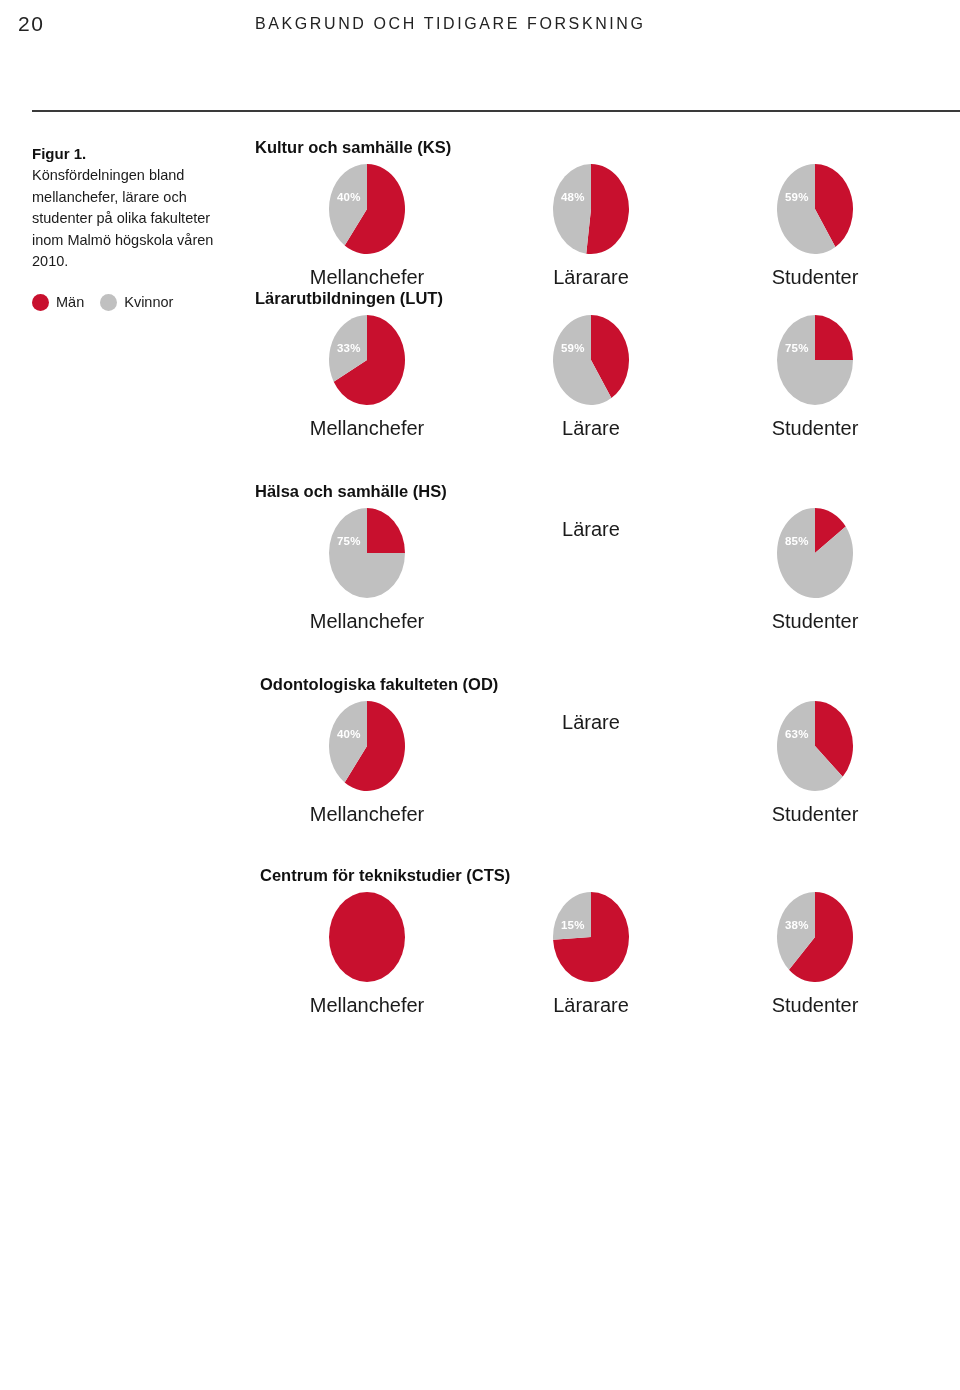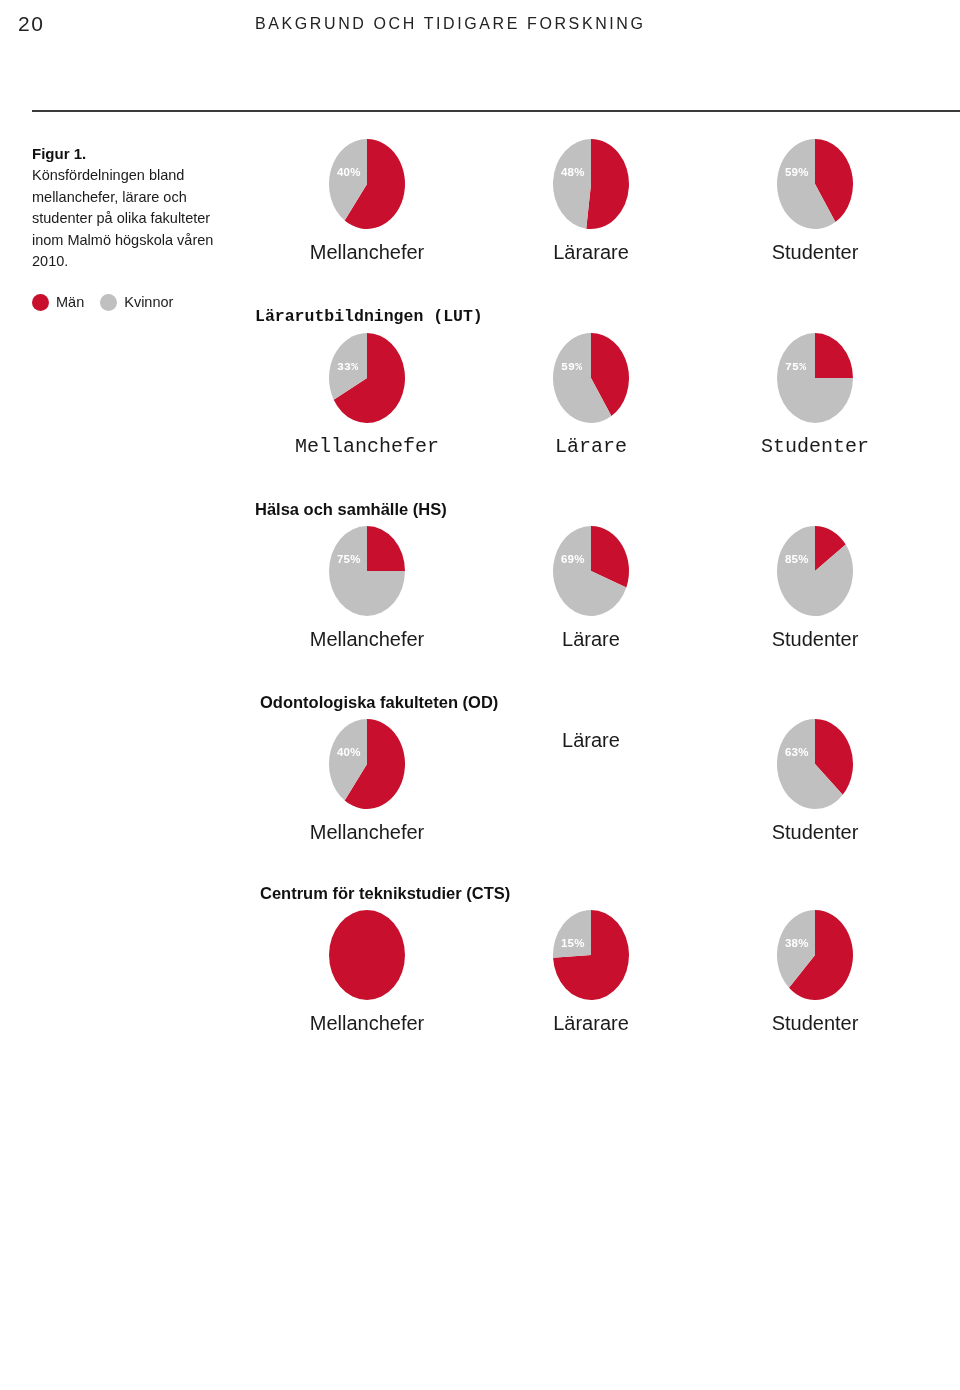--- a/index.html
+++ b/index.html
@@ -167,20 +167,21 @@
       </div>
       <div class="legend-entry">
         <span class="legend-swatch" style="background: rgb(192, 192, 192);"></span>
         <span class="legend-label">Kvinnor</span>
       </div>
     </div>
 </div>
 
 <div id="charts">
     <div class="chart-group">
+      <div class="group-title indent-1">Kultur och samhälle (KS)</div>
       <div class="pie-row">
         <div class="pie-cell">
           <div class="pie-wrap">
             <svg class="pie-svg" viewBox="0 0 78 92">
               <path d="M 39 46 L 16.664160412886016 82.40576474687262 A 38 45 0 1 0 39 1 Z" fill="#c8102e"></path>
               <path d="M 39 46 L 39 1 A 38 45 0 0 0 16.664160412886016 82.40576474687262 Z" fill="#c0c0c0"></path>
             </svg>
             <span class="pie-value">40%</span>
           </div>
           <div class="pie-caption">Mellanchefer</div>
@@ -200,21 +201,21 @@
             <svg class="pie-svg" viewBox="0 0 78 92">
               <path d="M 39 46 L 59.36141820920187 83.99475664759068 A 38 45 0 0 0 39 1 Z" fill="#c8102e"></path>
               <path d="M 39 46 L 39 1 A 38 45 0 1 0 59.36141820920187 83.99475664759068 Z" fill="#c0c0c0"></path>
             </svg>
             <span class="pie-value">59%</span>
           </div>
           <div class="pie-caption">Studenter</div>
         </div>
       </div>
     </div>
-    <div class="chart-group" style="margin-top: 43px; font-family: Liberation Mono, monospace;">
+    <div class="chart-group" style="">
       <div class="group-title indent-2">Lärarutbildningen (LUT)</div>
       <div class="pie-row">
         <div class="pie-cell">
           <div class="pie-wrap">
             <svg class="pie-svg" viewBox="0 0 78 92">
               <path d="M 39 46 L 5.70034615833319 67.6789153345772 A 38 45 0 1 0 39 1 Z" fill="#c8102e"></path>
               <path d="M 39 46 L 39 1 A 38 45 0 0 0 5.70034615833319 67.6789153345772 Z" fill="#c0c0c0"></path>
             </svg>
             <span class="pie-value">33%</span>
           </div>
@@ -249,27 +250,20 @@
           <div class="pie-wrap">
             <svg class="pie-svg" viewBox="0 0 78 92">
               <path d="M 39 46 L 77 46.000000000000014 A 38 45 0 0 0 39 1 Z" fill="#c8102e"></path>
               <path d="M 39 46 L 39 1 A 38 45 0 1 0 77 46.000000000000014 Z" fill="#c0c0c0"></path>
             </svg>
             <span class="pie-value">75%</span>
           </div>
           <div class="pie-caption">Mellanchefer</div>
         </div>
         <div class="pie-cell">
-          <div class="pie-wrap">
-            <svg class="pie-svg" viewBox="0 0 78 92">
-              <path d="M 39 46 L 74.33150646375354 62.565604870810546 A 38 45 0 0 0 39 1 Z" fill="#c8102e"></path>
-              <path d="M 39 46 L 39 1 A 38 45 0 1 0 74.33150646375354 62.565604870810546 Z" fill="#c0c0c0"></path>
-            </svg>
-            <span class="pie-value">69%</span>
-          </div>
           <div class="pie-caption">Lärare</div>
         </div>
         <div class="pie-cell">
           <div class="pie-wrap">
             <svg class="pie-svg" viewBox="0 0 78 92">
               <path d="M 39 46 L 69.742645786248 19.54966364683872 A 38 45 0 0 0 39 1 Z" fill="#c8102e"></path>
               <path d="M 39 46 L 39 1 A 38 45 0 1 0 69.742645786248 19.54966364683872 Z" fill="#c0c0c0"></path>
             </svg>
             <span class="pie-value">85%</span>
           </div>

